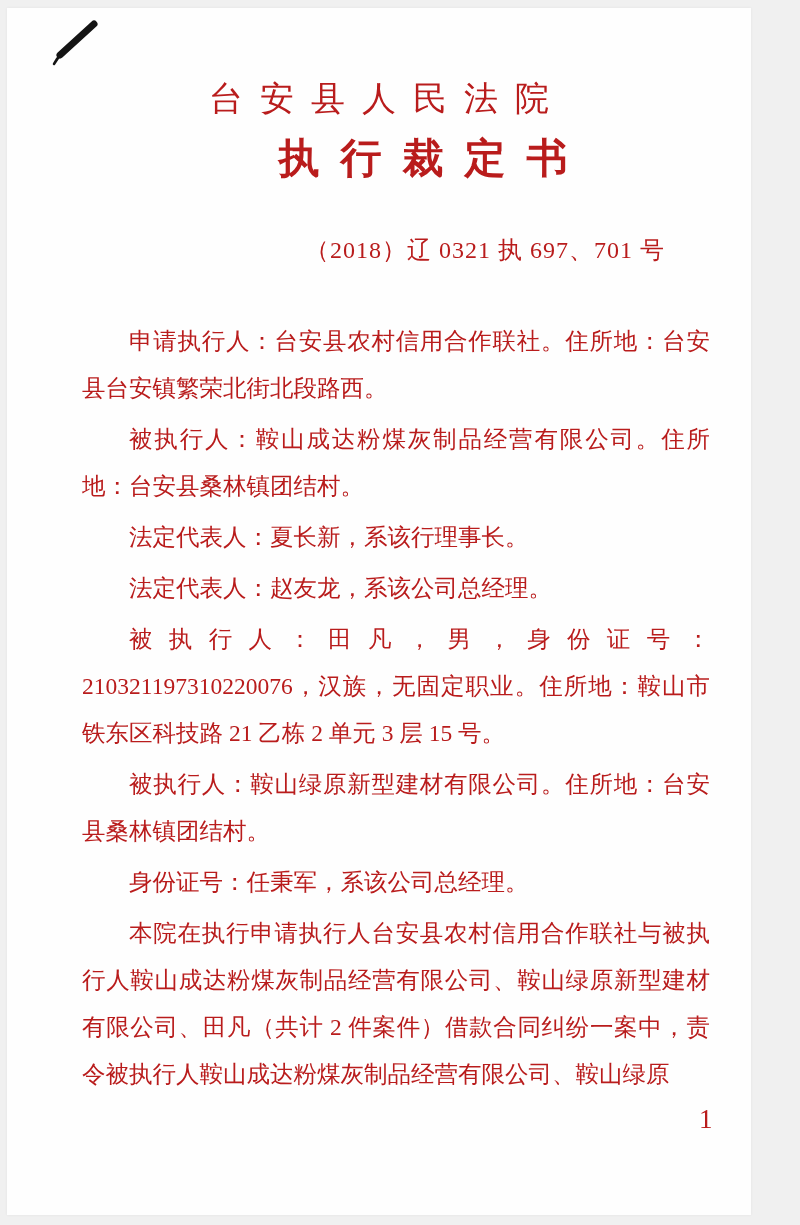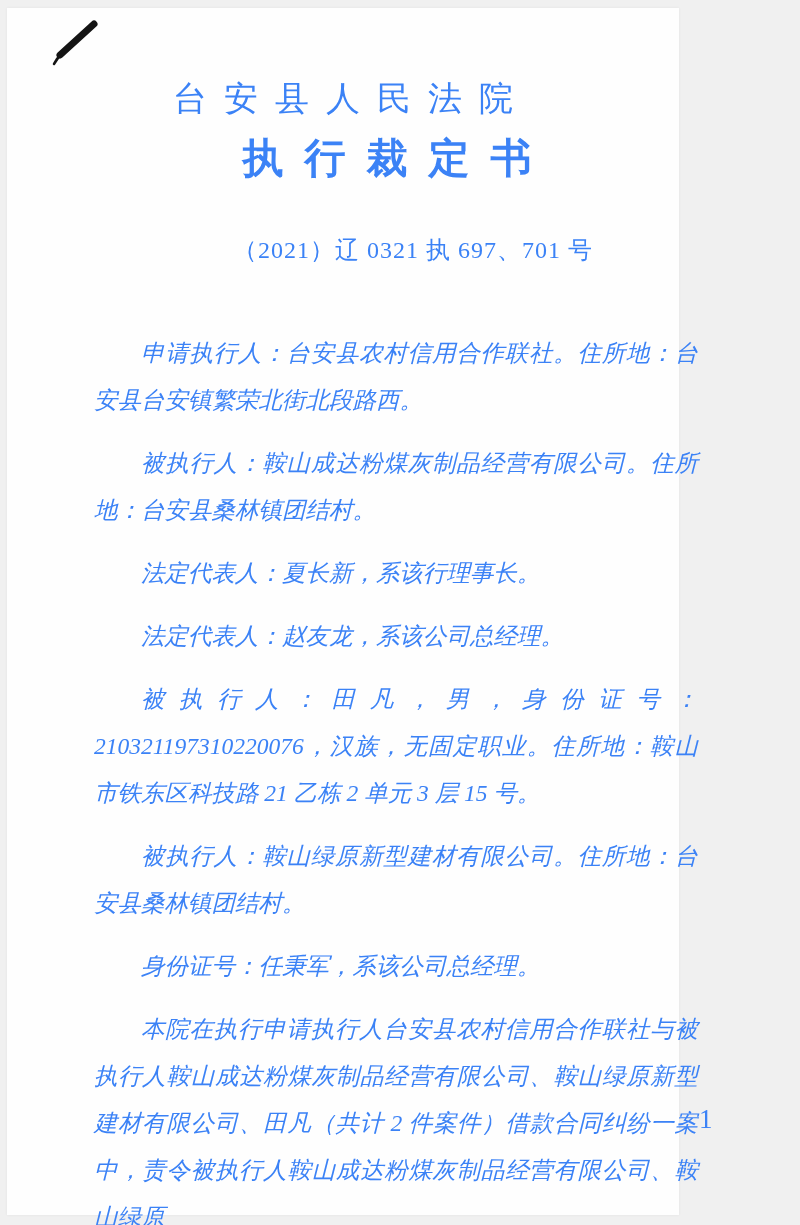--- a/index.html
+++ b/index.html
@@ -16,24 +16,24 @@
     position: relative;
     width: 800px;
     height: 1225px;
     background: #f0f0f0;
     overflow: hidden;
   }
   .paper {
     position: absolute;
     left: 7px;
     top: 8px;
-    width: 672px;
+    width: 744px;
     height: 1207px;
     background: #fefefe;
-    color: #3b82f6;
+    color: #b91c1c;
     box-shadow: 0 0 3px rgba(0,0,0,0.06);
   }
   .pen-mark {
     position: absolute;
     left: 40px;
     top: 6px;
     width: 56px;
     height: 60px;
   }
   .court-name {
@@ -75,24 +75,23 @@
     position: absolute;
     top: 306px;
     left: 71px;
     width: 636px;
     font-size: 23.5px;
     line-height: 47px;
     text-align: justify;
     text-justify: inter-ideograph;
   }
   .doc-body p {
-    margin: 16px;
+    margin: 4px;
     padding: 0;
     text-indent: 2em;
-    font-style: italic;
   }
   .page-number {
     position: absolute;
     top: 1096px;
     left: 692px;
     font-size: 27px;
     font-family: "Liberation Serif", "DejaVu Serif", serif;
   }
 </style>
 </head>
@@ -103,21 +102,21 @@
 
     <svg class="pen-mark" viewBox="0 0 56 60" xmlns="http://www.w3.org/2000/svg">
       <line x1="13" y1="41" x2="47" y2="10" stroke="#141414" stroke-width="7" stroke-linecap="round"></line>
       <path d="M13 41 L7 50 L10 45 Z" fill="#141414" stroke="#141414" stroke-width="2.5" stroke-linejoin="round"></path>
     </svg>
 
     <div class="court-name">台安县人民法院</div>
 
     <div class="doc-title">执行裁定书</div>
 
-    <div class="case-number">（2021）辽 0321 执 697、701 号</div>
+    <div class="case-number">（2018）辽 0321 执 697、701 号</div>
 
     <div class="doc-body">
       <p>申请执行人：台安县农村信用合作联社。住所地：台安县台安镇繁荣北街北段路西。</p>
       <p>被执行人：鞍山成达粉煤灰制品经营有限公司。住所地：台安县桑林镇团结村。</p>
       <p>法定代表人：夏长新，系该行理事长。</p>
       <p>法定代表人：赵友龙，系该公司总经理。</p>
       <p>被执行人：田凡，男，身份证号：210321197310220076，汉族，无固定职业。住所地：鞍山市铁东区科技路 21 乙栋 2 单元 3 层 15 号。</p>
       <p>被执行人：鞍山绿原新型建材有限公司。住所地：台安县桑林镇团结村。</p>
       <p>身份证号：任秉军，系该公司总经理。</p>
       <p>本院在执行申请执行人台安县农村信用合作联社与被执行人鞍山成达粉煤灰制品经营有限公司、鞍山绿原新型建材有限公司、田凡（共计 2 件案件）借款合同纠纷一案中，责令被执行人鞍山成达粉煤灰制品经营有限公司、鞍山绿原</p>

